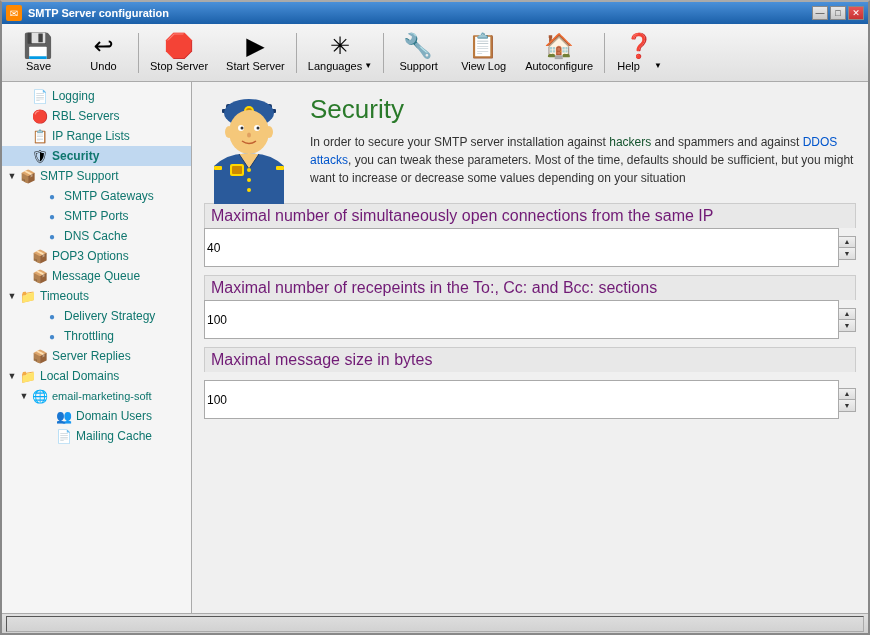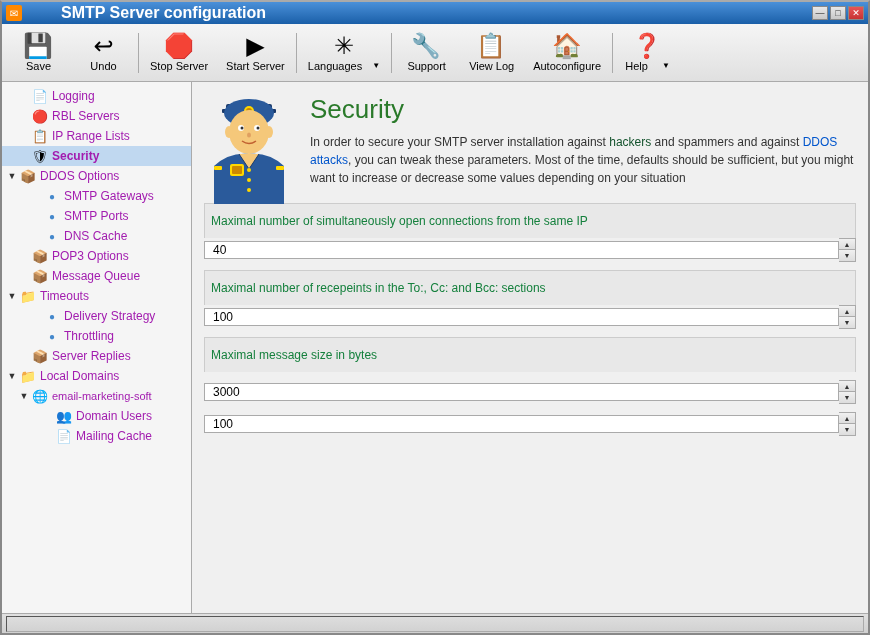--- a/index.html
+++ b/index.html
@@ -39,24 +39,23 @@
       margin-right: 6px;
       border-radius: 2px;
       display: flex;
       align-items: center;
       justify-content: center;
       font-size: 10px;
       color: white;
     }
     .title-bar-text {
       color: white;
-      font-size: 16px;
+      font-size: 11px;
       font-weight: bold;
       flex: 1;
-      margin-left: 33px;
     }
     .title-bar-controls {
       display: flex;
       gap: 2px;
     }
     .title-bar-btn {
       width: 16px;
       height: 14px;
       border: 1px solid #888;
       background: linear-gradient(to bottom, #e8e8e8, #c8c8c8);
@@ -151,21 +150,21 @@
       width: 16px;
       height: 16px;
       margin-right: 4px;
       display: inline-flex;
       align-items: center;
       justify-content: center;
       font-size: 13px;
     }
     .tree-item .item-label {
       font-size: 12px;
-      color: #a21caf;
+      color: #0f766e;
     }
     .tree-item.selected .item-label {
       font-weight: bold;
     }
 
     .indent-1 { padding-left: 16px; }
     .indent-2 { padding-left: 28px; }
     .indent-3 { padding-left: 40px; }
 
     
@@ -201,38 +200,38 @@
       line-height: 1.5;
     }
     .highlight-orange { color: #14532d; }
     .highlight-blue { color: #0055cc; }
 
     
     .form-group {
       margin-bottom: 8px;
     }
     .form-label {
-      font-size: 12px;
-      color: #15803d;
-      padding: 10px 6px;
+      font-size: 16px;
+      color: #701a75;
+      padding: 3px 6px;
       background: #e8e8e8;
       border: 1px solid #ccc;
       border-bottom: none;
       display: block;
     }
     .form-input-row {
       display: flex;
       align-items: center;
     }
     .form-input {
       flex: 1;
-      height: 18px;
+      height: 39px;
       border: 1px solid #aaa;
       background: white;
-      padding: 2px 8px;
+      padding: 2px 2px;
       font-size: 12px;
       outline: none;
     }
     .spin-buttons {
       display: flex;
       flex-direction: column;
       border: 1px solid #aaa;
       border-left: none;
       height: 24px;
     }
@@ -307,21 +306,21 @@
       <span class="toolbar-icon">🛑</span>
       <span>Stop Server</span>
     </div>
     <div class="toolbar-btn">
       <span class="toolbar-icon">▶</span>
       <span>Start Server</span>
     </div>
     <div class="toolbar-separator"></div>
     <div class="toolbar-btn">
       <span class="toolbar-icon">✳</span>
-      <span style="display:flex;align-items:center;gap:10px">
+      <span style="display:flex;align-items:center;gap:2px">
         <span>Languages</span>
           <span style="font-size:8px">▼</span>
       </span>
     </div>
     <div class="toolbar-separator"></div>
     <div class="toolbar-btn">
       <span class="toolbar-icon">🔧</span>
       <span>Support</span>
     </div>
     <div class="toolbar-btn">
@@ -366,21 +365,21 @@
 
       <div class="tree-item indent-1 selected">
         <span class="toggle"></span>
         <span class="item-icon">🛡</span>
         <span class="item-label">Security</span>
       </div>
 
       <div class="tree-item">
         <span class="toggle">▼</span>
         <span class="item-icon">📦</span>
-        <span class="item-label">DDOS Options</span>
+        <span class="item-label">SMTP Support</span>
       </div>
 
       <div class="tree-item indent-2">
         <span class="toggle"></span>
         <span class="item-icon" style="font-size:10px;color:#4488cc;">●</span>
         <span class="item-label">SMTP Gateways</span>
       </div>
 
       <div class="tree-item indent-2">
         <span class="toggle"></span>
@@ -524,27 +523,20 @@
               <div class="spin-buttons">
                 <div class="spin-btn">▲</div>
                 <div class="spin-btn">▼</div>
               </div>
             </div>
           </div>
           <div class="form-group">
             <div class="form-label">Maximal message size in bytes</div>
           </div>
           <div class="form-group">
-            <div class="form-input-row">
-              <input class="form-input" type="text" value="3000" style="">
-              <div class="spin-buttons">
-                <div class="spin-btn">▲</div>
-                <div class="spin-btn">▼</div>
-              </div>
-            </div>
           </div>
           <div class="form-group">
             <div class="form-input-row">
               <input class="form-input" type="text" value="100" style="">
               <div class="spin-buttons">
                 <div class="spin-btn">▲</div>
                 <div class="spin-btn">▼</div>
               </div>
             </div>
           </div>

